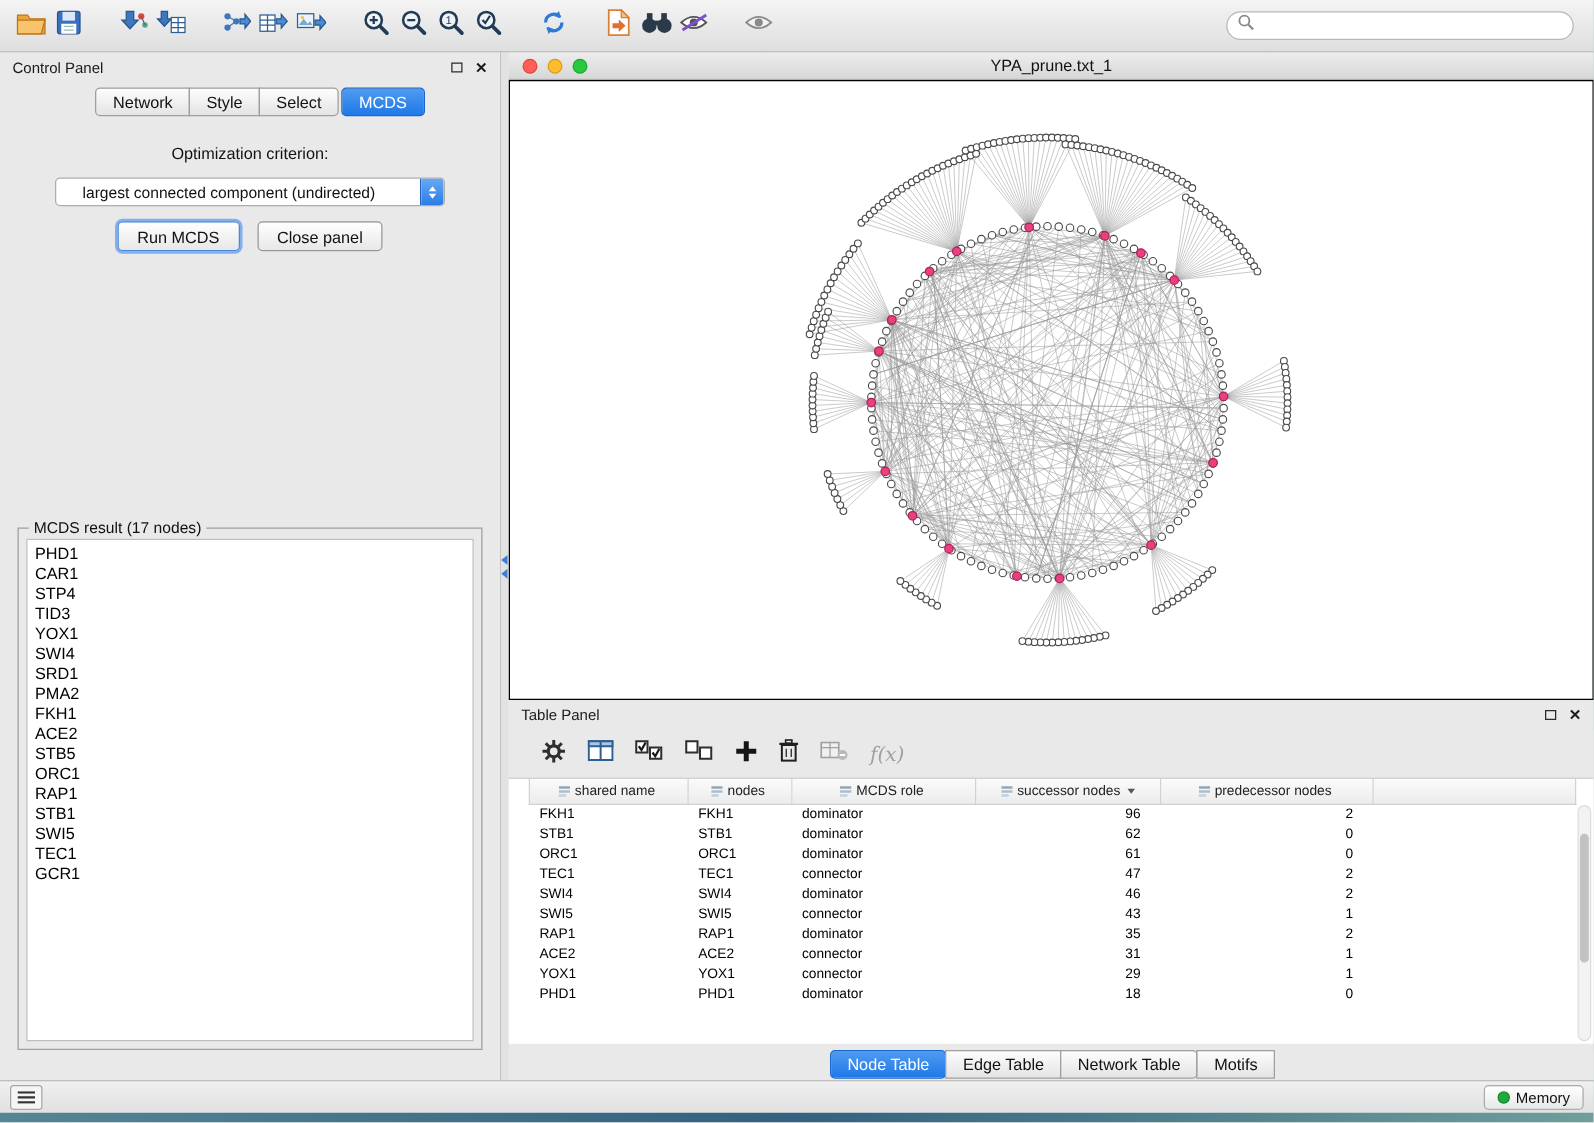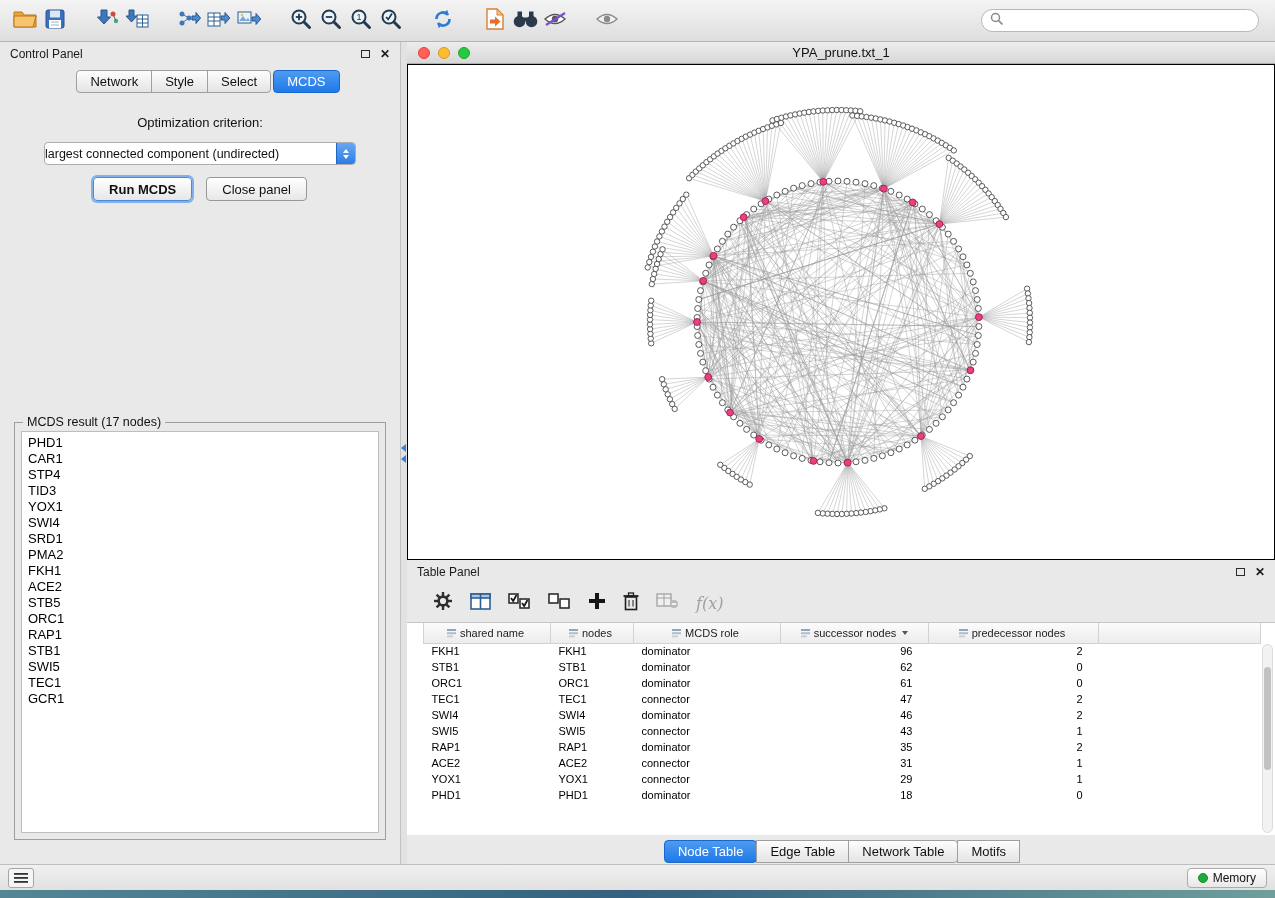--- a/index.html
+++ b/index.html
@@ -36,32 +36,32 @@
   .tab { padding:3px 13px; font-size:13px; color:#111; border:1px solid #9f9f9f;
     background:linear-gradient(#fdfdfd,#e4e4e4); margin-left:-1px; }
   .tab:first-child { border-radius:4px 0 0 4px; margin-left:16px; }
   .tabset .tab:nth-last-child(2) { border-radius:0 4px 4px 0; }
   .tab.active { background:linear-gradient(#4f9bf0,#1f79e8); border:1px solid #1a66c9;
     color:#fff; border-radius:4px; margin-left:2px; }
   .cp-content { flex:1; display:flex; flex-direction:column; align-items:center; min-height:0; }
   .opt-label { margin-top:22px; font-size:13px; color:#111; }
   .dropdown { margin-top:12px; width:312px; height:23px; background:#fff;
     border:1px solid #adadad; border-radius:4px; display:flex; align-items:center; overflow:hidden; }
-  .dd-text { flex:1; font-size:12.5px; padding-left:0; color:#111; white-space:nowrap; }
+  .dd-text { flex:1; font-size:12.5px; padding-left:21px; color:#111; white-space:nowrap; }
   .dd-spin { width:19px; height:23px; background:linear-gradient(#6aaaf5,#2a7ae4);
     border-left:1px solid #1f66c4; display:flex; flex-direction:column;
     align-items:center; justify-content:center; gap:2px; border-radius:0 3px 3px 0; }
   .tri-up { width:0; height:0; border-left:3.5px solid transparent;
     border-right:3.5px solid transparent; border-bottom:4px solid #fff; }
   .tri-down { width:0; height:0; border-left:3.5px solid transparent;
     border-right:3.5px solid transparent; border-top:4px solid #fff; }
   .btn-row { margin-top:12px; display:flex; gap:14px; }
   .btn { height:24px; padding:0 15px; font-size:13px; color:#111;
     background:linear-gradient(#ffffff,#e7e7e7); border:1px solid #989898; border-radius:4px; }
-  .btn.focus { box-shadow:0 0 0 2px rgba(62,138,240,.6); border-color:#4a88d8;font-weight:bold; }
+  .btn.focus { box-shadow:0 0 0 2px rgba(62,138,240,.6); border-color:#4a88d8; }
   .groupbox { margin-top:auto; margin-bottom:24px; width:372px; height:418px;
     border:1px solid #9e9e9e; position:relative; background:#e9e9e9; }
   .groupbox .legend { position:absolute; top:-8px; left:8px; background:#e9e9e9;
     padding:0 4px; font-size:12.5px; color:#111; }
   .result-list { position:absolute; inset:8px 6px 6px 6px; background:#fff;
     border:1px solid #bdbdbd; overflow:hidden; padding:3px 0; }
   .result-item { font-size:13px; line-height:16px; padding:0 6px; color:#000; }
 
   
   .splitter { width:6px; flex:0 0 6px; background:#e2e2e2; position:relative; }

